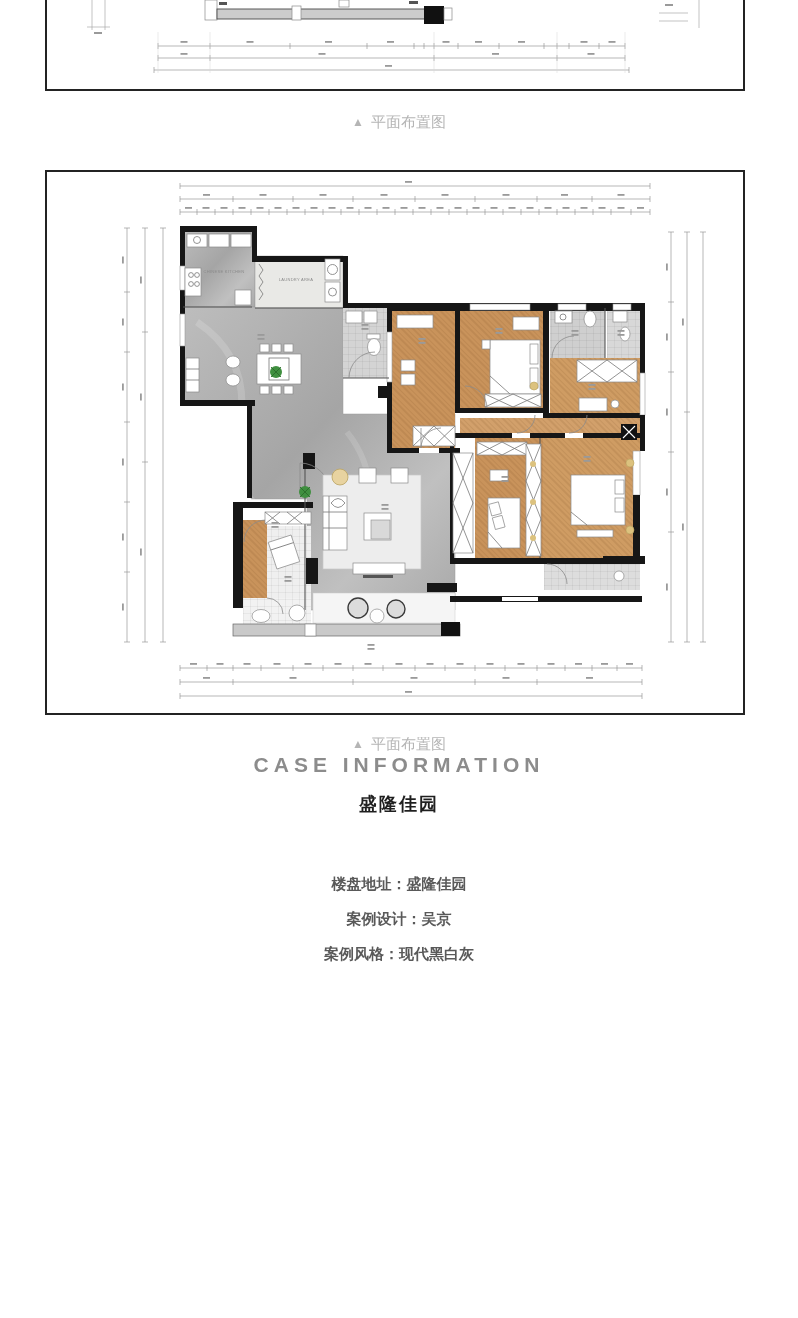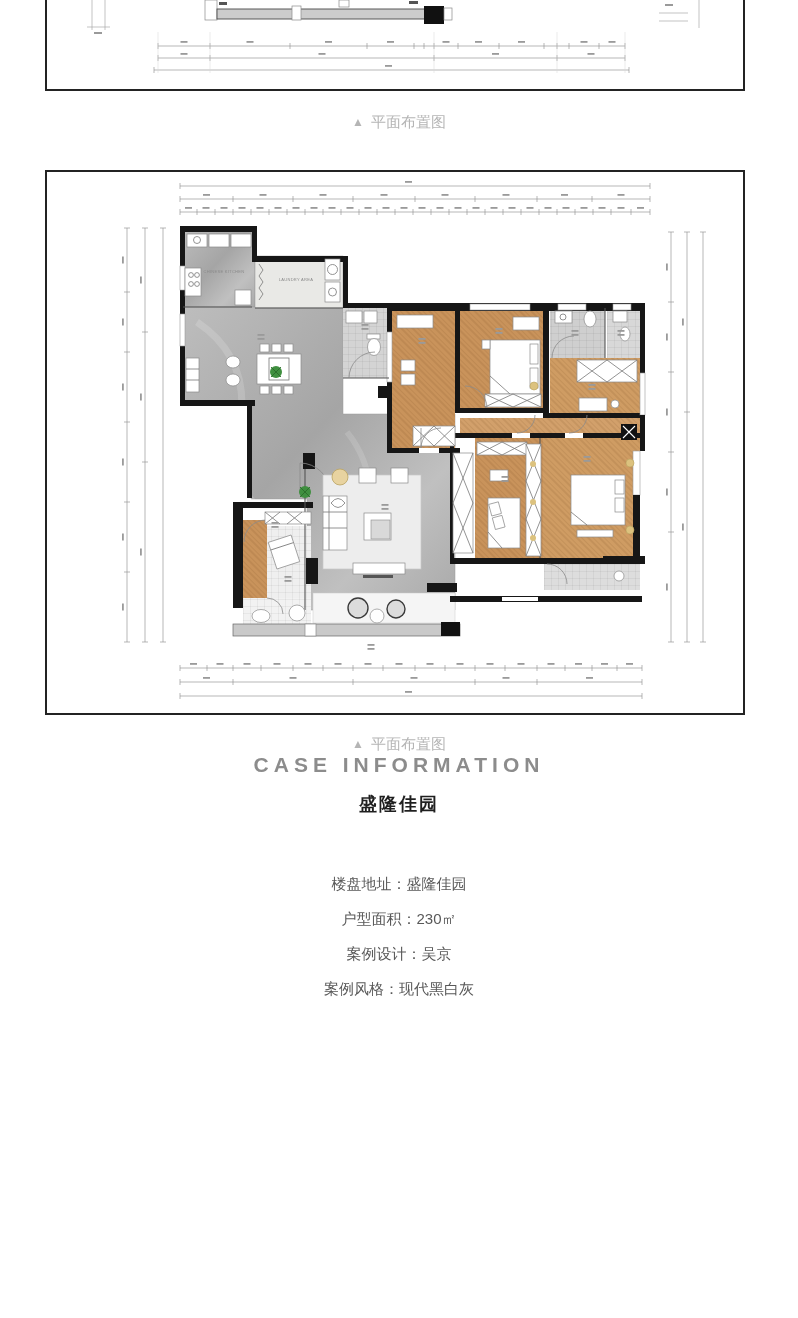--- a/index.html
+++ b/index.html
@@ -6,21 +6,21 @@
   body{width:798px;min-height:1318px;font-family:"Liberation Sans","DejaVu Sans",sans-serif;}
   .panel{margin-left:45px;width:696px;border:2px solid #232323;background:#fff;overflow:hidden;}
   #structure-panel{border-top:none;height:89px;}
   #plan-panel{margin-top:39px;height:541px;}
   .caption{margin-top:22px;display:flex;justify-content:center;align-items:center;gap:7px;
            color:#b5b5b5;font-size:15px;line-height:18px;}
   .caption .tri{font-size:12px;color:#b5b5b5;}
   #plan-caption{margin-top:20px;}
   .case-en{text-align:center;font-size:21px;font-weight:bold;color:#8c8c8c;letter-spacing:5px;}
   .case-zh{margin-top:15px;text-align:center;font-size:18px;font-weight:bold;color:#1f1f1f;letter-spacing:2px;}
-  .info-block{margin-top:50px;}
+  .info-block{margin-top:50px;font-weight:bold;}
   .info-row{text-align:center;font-size:15px;color:#595959;height:35px;line-height:35px;}
   .spacer{height:271px;}
   svg{display:block;}
   
   .w{fill:#161616;}
   .fw{fill:#ffffff;stroke:#8a8a8a;stroke-width:0.7;}
   .ol{fill:none;stroke:#777;stroke-width:0.8;}
   .arc{fill:none;stroke:#8a8a8a;stroke-width:0.8;}
   .thinwall{stroke:#555;stroke-width:1.1;}
   .win{fill:#ffffff;stroke:#999;stroke-width:0.6;}
@@ -561,23 +561,20 @@
 </div>
 
 <div class="case-en">CASE INFORMATION</div>
 <div class="case-zh">盛隆佳园</div>
 
 <div class="info-block">
   <div class="info-row">
     <span>楼盘地址：</span><span>盛隆佳园</span>
   </div>
   <div class="info-row">
-    <span>户型面积：</span><span>230㎡</span>
-  </div>
-  <div class="info-row">
     <span>案例设计：</span><span>吴京</span>
   </div>
   <div class="info-row">
     <span>案例风格：</span><span>现代黑白灰</span>
   </div>
 </div>
 
 <div class="spacer"></div>
 
 </body></html>

